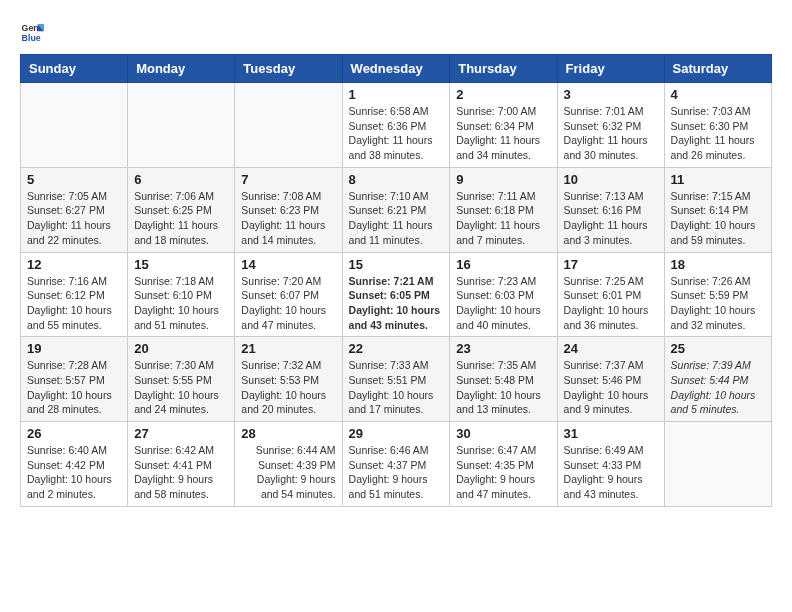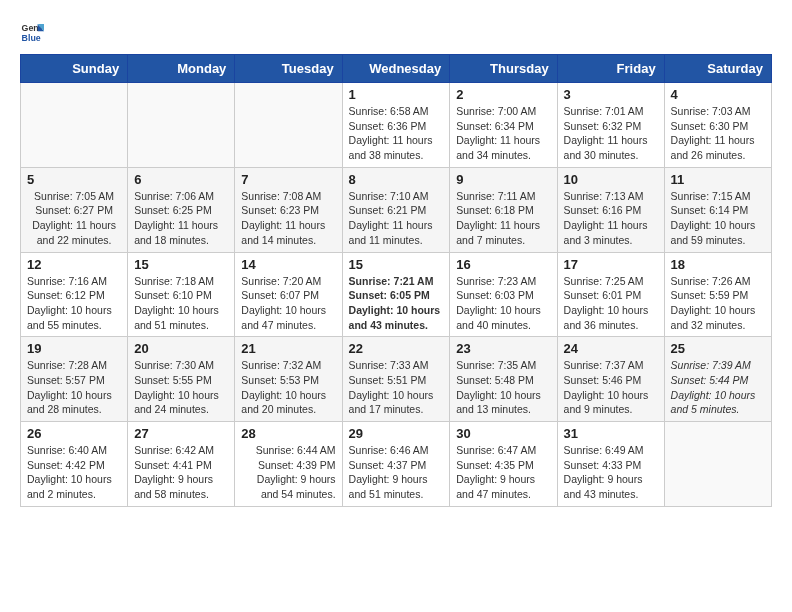--- a/index.html
+++ b/index.html
@@ -39,21 +39,21 @@
       margin-top: 2px;
     }
     .calendar {
       width: 100%;
       border-collapse: collapse;
       border: 1px solid #ccc;
     }
     .calendar th {
       background-color: #2255a4;
       color: #fff;
-      text-align: right;
+      text-align: left;
       padding: 6px 8px;
       font-size: 13px;
       font-weight: bold;
       border: 1px solid #1a44a0;
     }
     .calendar td {
       vertical-align: top;
       border: 1px solid #ccc;
       padding: 4px 6px;
       width: 108px;
@@ -141,21 +141,21 @@
           <div class="day-number">4</div>
           <div class="day-info" style="white-space: pre-line;">Sunrise: 7:03 AM
 Sunset: 6:30 PM
 Daylight: 11 hours
 and 26 minutes.</div>
         </td>
       </tr>
       <tr>
         <td>
           <div class="day-number">5</div>
-          <div class="day-info" style="white-space: pre-line; text-align: center;">Sunrise: 7:05 AM
+          <div class="day-info" style="white-space: pre-line;">Sunrise: 7:05 AM
 Sunset: 6:27 PM
 Daylight: 11 hours
 and 22 minutes.</div>
         </td>
         <td>
           <div class="day-number">6</div>
           <div class="day-info" style="white-space: pre-line;">Sunrise: 7:06 AM
 Sunset: 6:25 PM
 Daylight: 11 hours
 and 18 minutes.</div>

